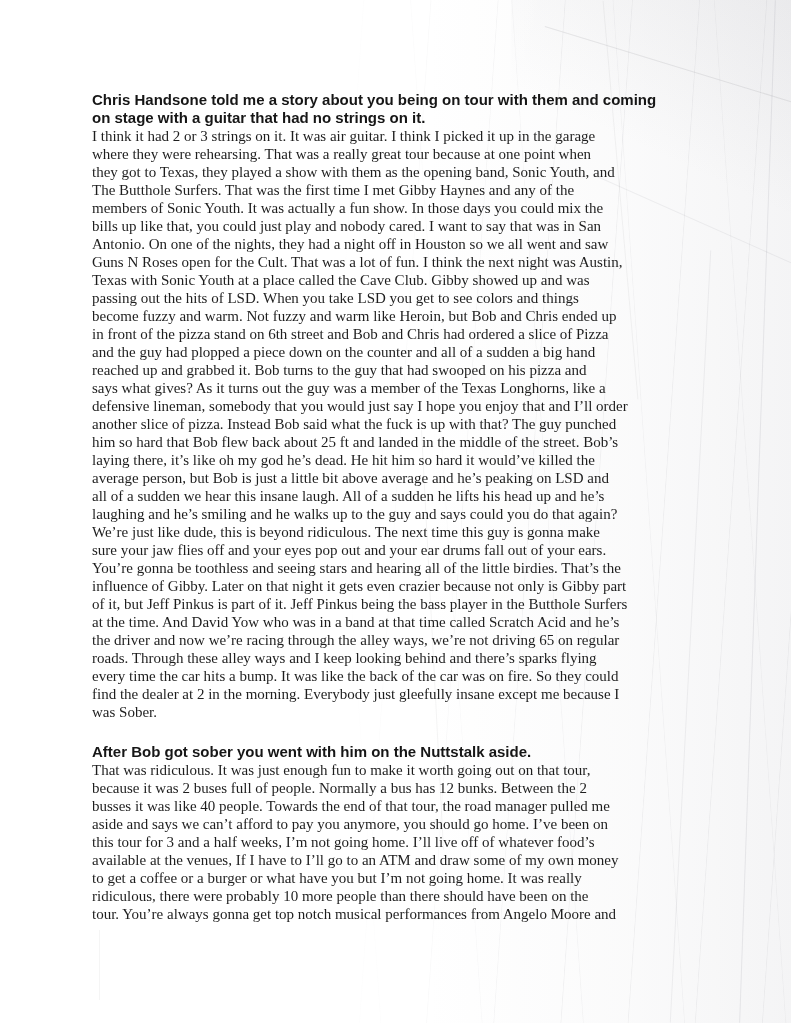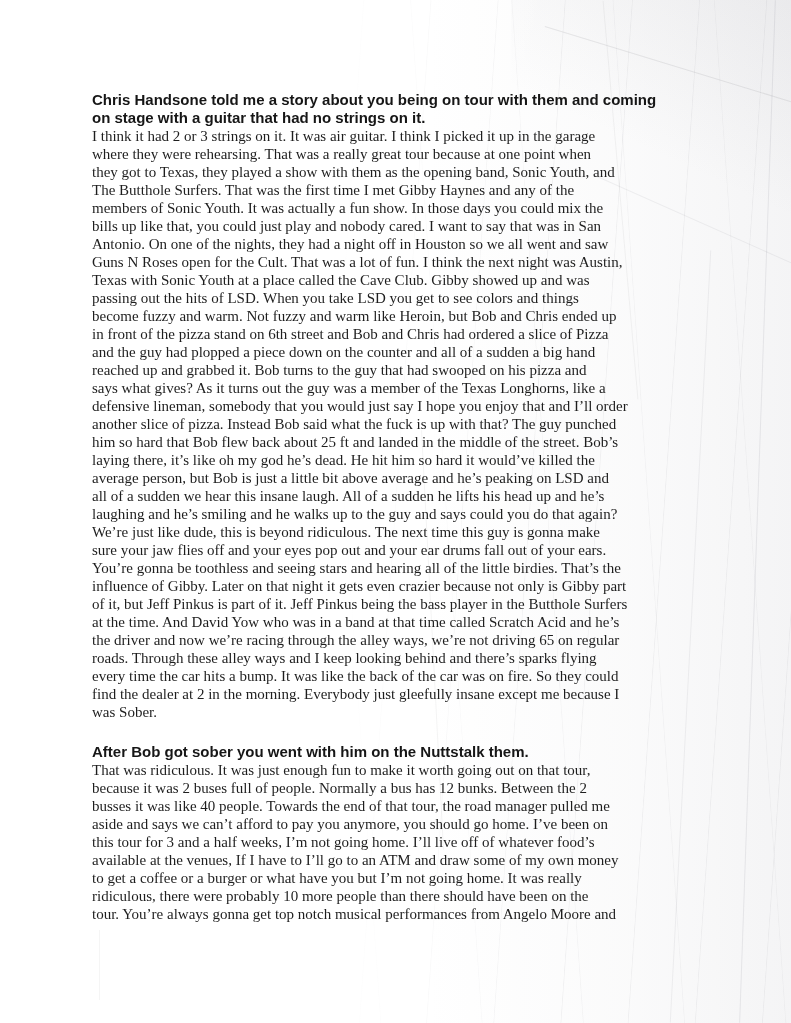--- a/index.html
+++ b/index.html
@@ -137,21 +137,21 @@
 of it, but Jeff Pinkus is part of it. Jeff Pinkus being the bass player in the Butthole Surfers
 at the time. And David Yow who was in a band at that time called Scratch Acid and he’s
 the driver and now we’re racing through the alley ways, we’re not driving 65 on regular
 roads. Through these alley ways and I keep looking behind and there’s sparks flying
 every time the car hits a bump. It was like the back of the car was on fire. So they could
 find the dealer at 2 in the morning. Everybody just gleefully insane except me because I
 was Sober.</p>
     </div>
 
     <div class="qa-block">
-      <p class="question">After Bob got sober you went with him on the Nuttstalk them.</p>
+      <p class="question">After Bob got sober you went with him on the Nuttstalk aside.</p>
       <p class="answer">That was ridiculous. It was just enough fun to make it worth going out on that tour,
 because it was 2 buses full of people. Normally a bus has 12 bunks. Between the 2
 busses it was like 40 people. Towards the end of that tour, the road manager pulled me
 aside and says we can’t afford to pay you anymore, you should go home. I’ve been on
 this tour for 3 and a half weeks, I’m not going home. I’ll live off of whatever food’s
 available at the venues, If I have to I’ll go to an ATM and draw some of my own money
 to get a coffee or a burger or what have you but I’m not going home. It was really
 ridiculous, there were probably 10 more people than there should have been on the
 tour.  You’re always gonna get top notch musical performances from Angelo Moore and</p>
     </div>

